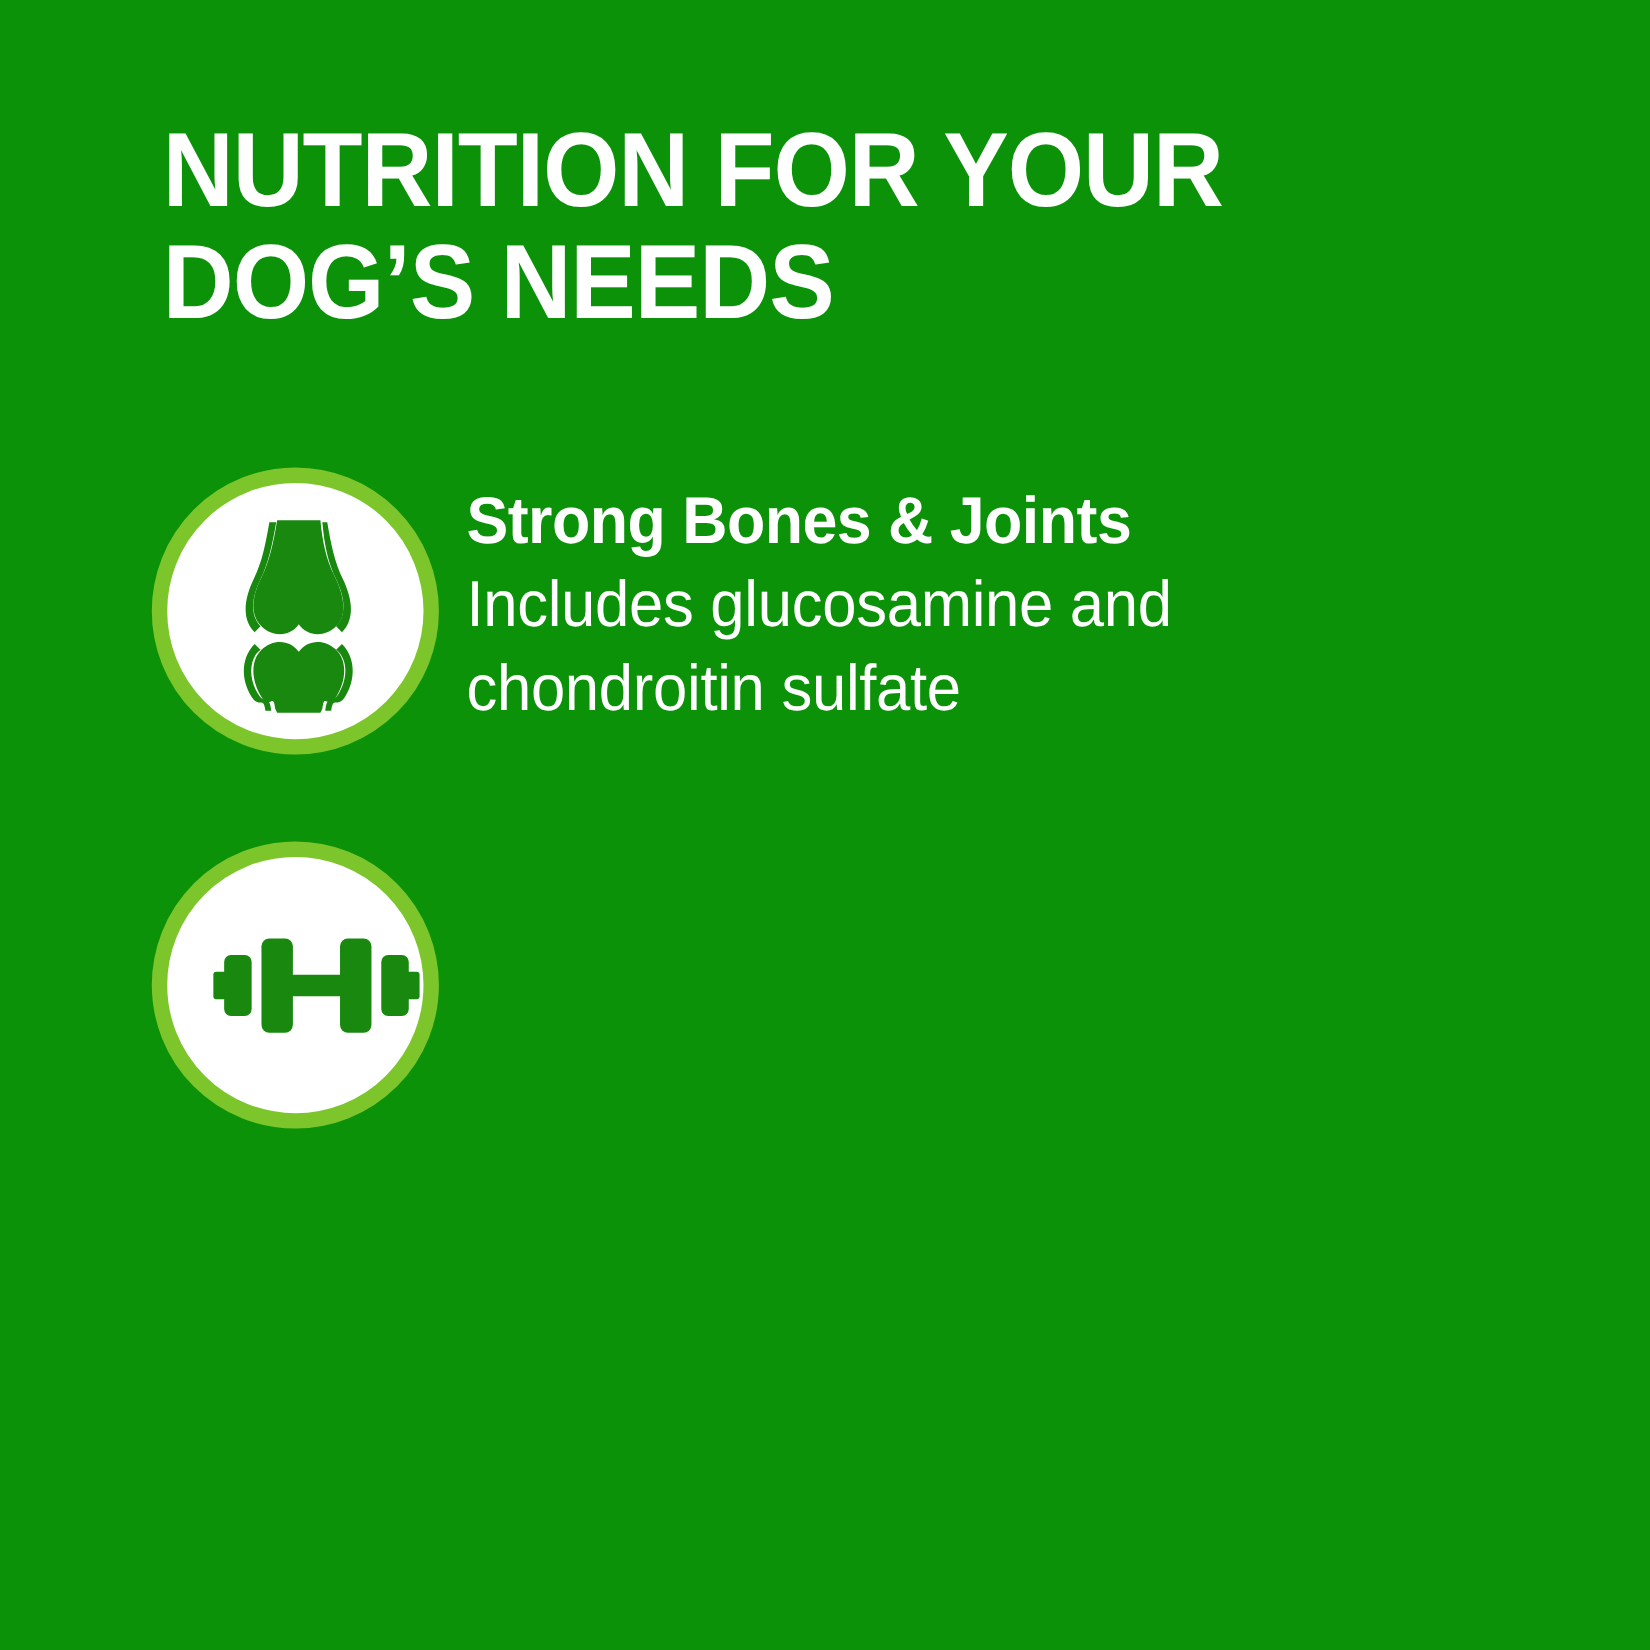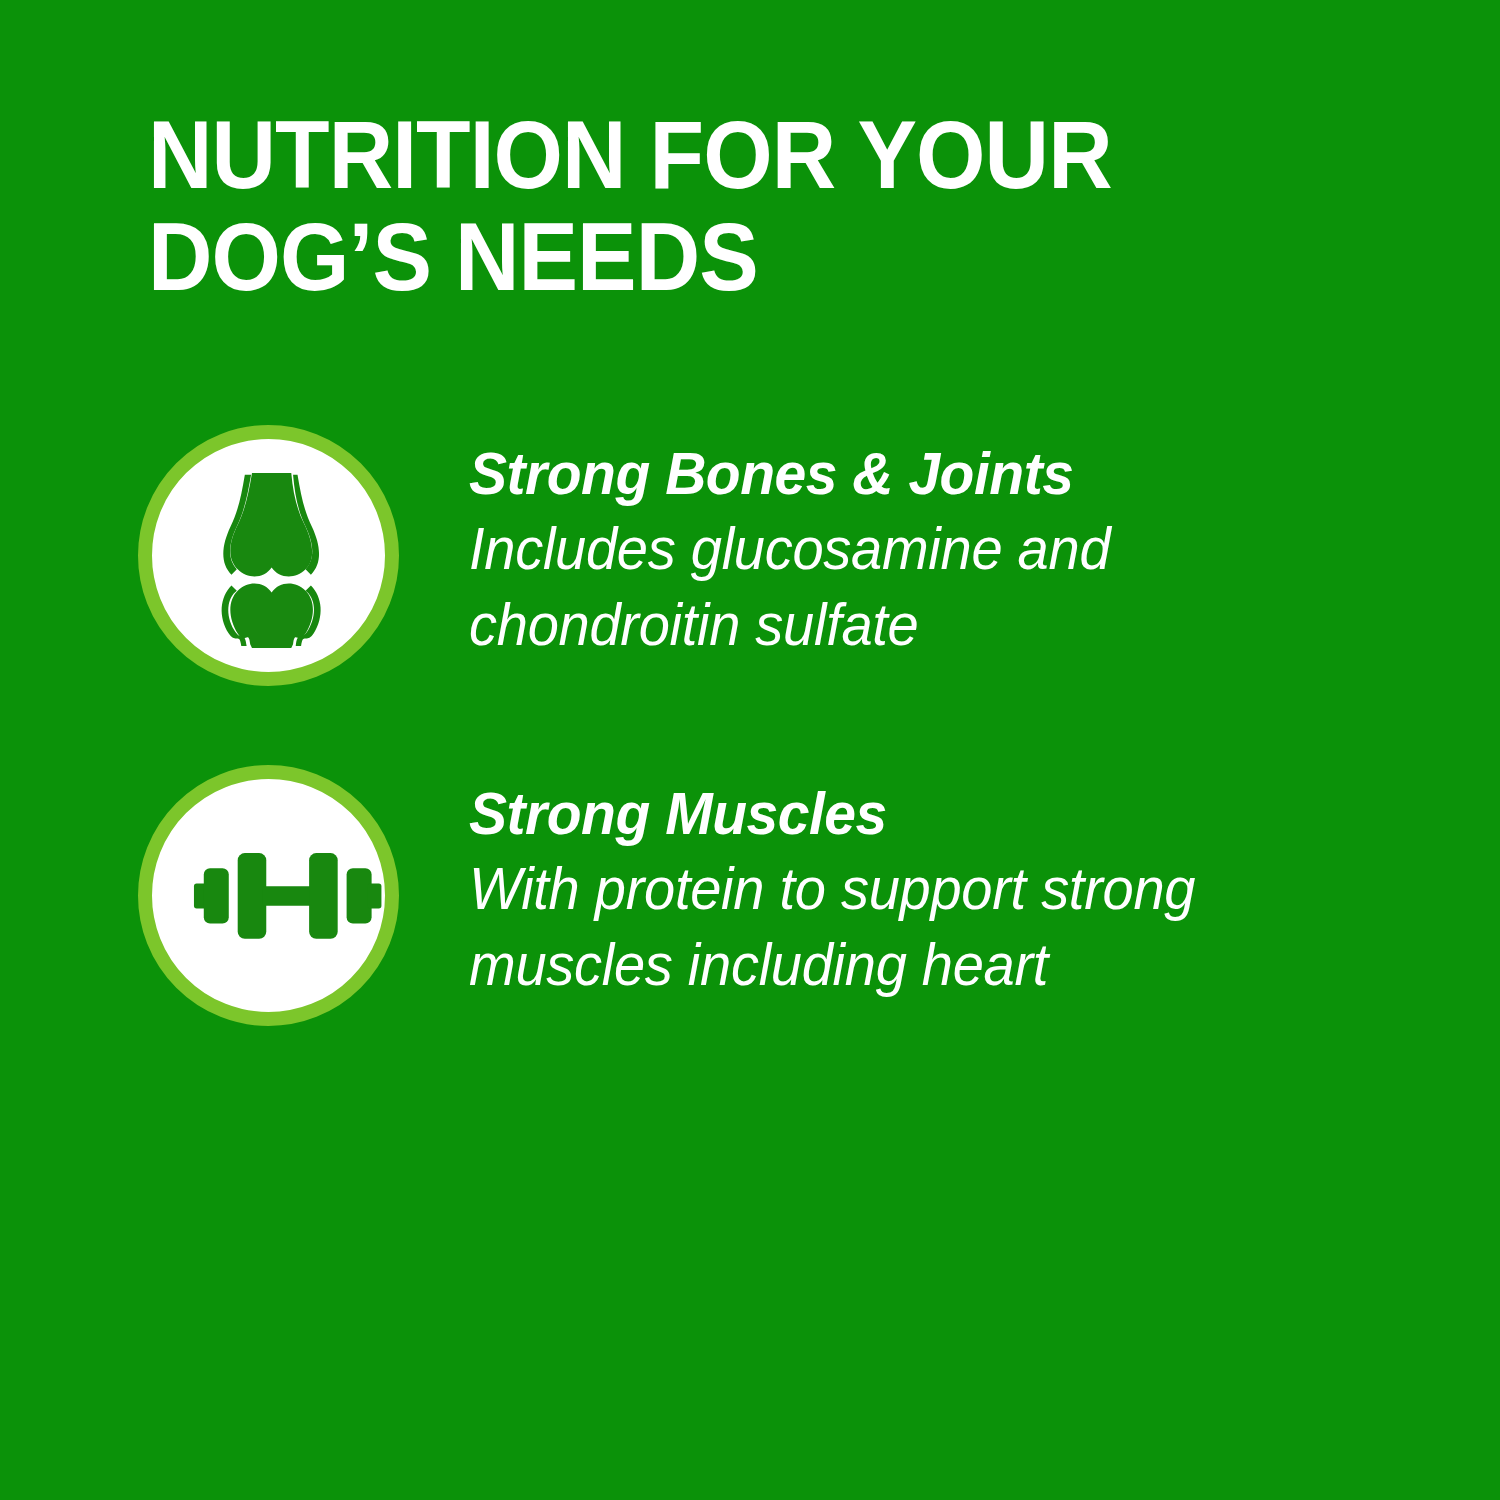--- a/index.html
+++ b/index.html
@@ -67,24 +67,23 @@
     position: absolute;
     left: 0;
     top: 0;
     width: 100%;
     height: 100%;
     display: block;
   }
 
   .feature-text {
     position: absolute;
-    left: 469px;
+    left: 424px;
     top: 12px;
     width: 1010px;
-    font-style: italic;
   }
   .feature-title {
     color: #ffffff;
     font-size: 60px;
     line-height: 74px;
     font-weight: 700;
     letter-spacing: -0.5px;
     font-family: "Liberation Sans Narrow", "Liberation Sans", sans-serif;
     transform: scaleX(0.95);
     transform-origin: left top;
@@ -161,21 +160,16 @@
             <rect x="124" y="120" width="56" height="22" rx="2"></rect>
 
             <rect x="176" y="83" width="32" height="96" rx="8"></rect>
 
             <rect x="218" y="100" width="28" height="62" rx="7"></rect>
 
             <rect x="241" y="117" width="16" height="28" rx="3"></rect>
           </g>
         </svg>
       </div>
-      <div class="feature-text">
-        <div class="feature-title">Strong Muscles</div>
-        <div class="feature-desc">With protein to support strong
-muscles including heart</div>
-      </div>
     </div>
 
   </div>
 </div>
 
 </body></html>

